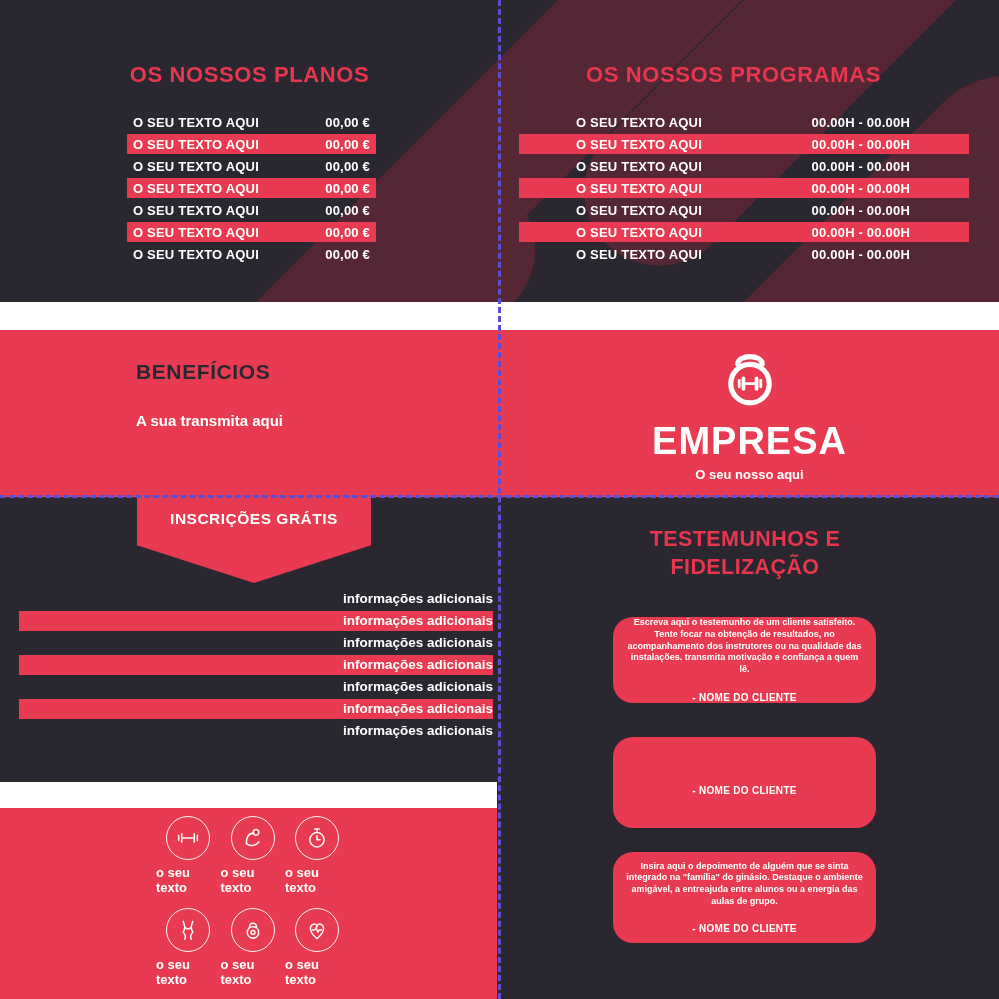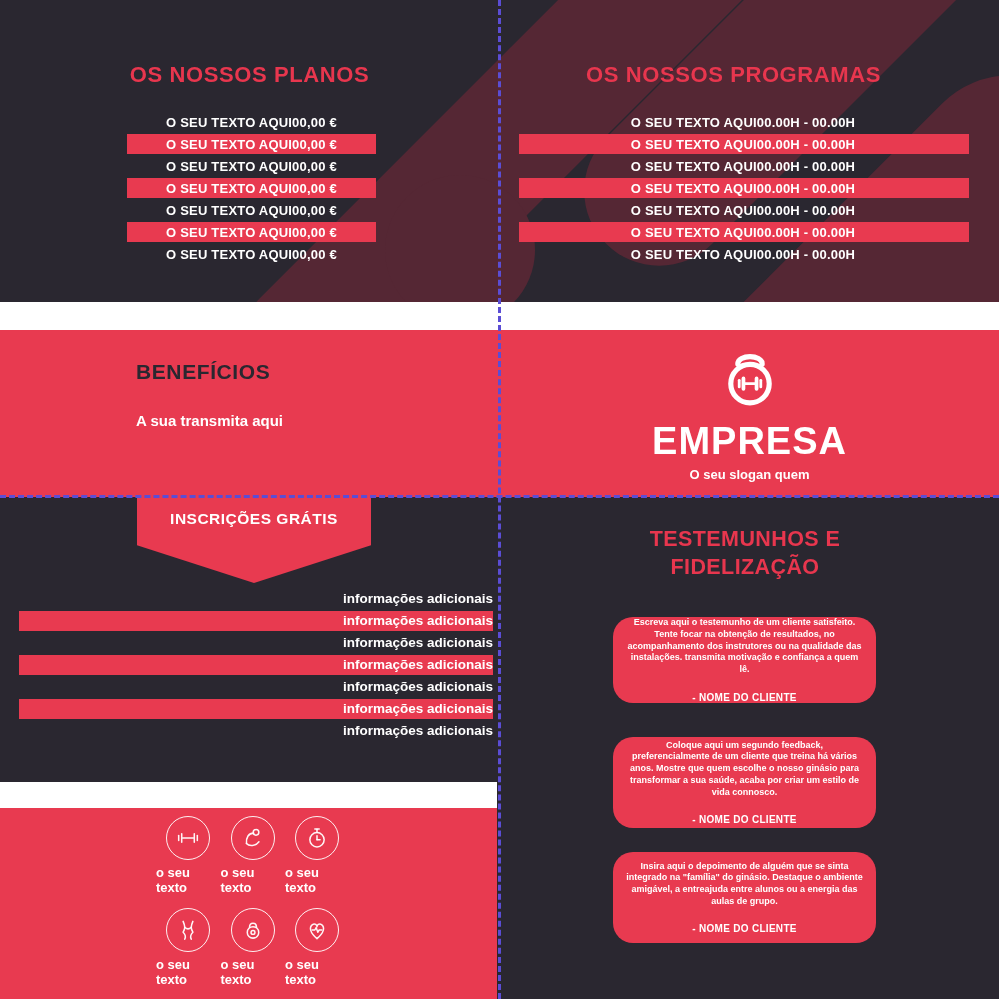--- a/index.html
+++ b/index.html
@@ -16,21 +16,21 @@
   .blob-circle{left:385px;top:175px;width:150px;height:150px;border-radius:50%;}
 
   
   .panel-title{position:absolute;width:499px;text-align:center;color:#e8364e;
                font-weight:bold;font-size:22px;letter-spacing:.6px;z-index:5;}
   .title-plans{left:0;top:62px;}
   .title-programs{left:484px;top:62px;}
   .table{position:absolute;z-index:5;}
   .plans-table{left:127px;top:112px;width:249px;}
   .programs-table{left:519px;top:112px;width:450px;}
-  .t-row{display:flex;justify-content:center;align-items:center;height:20px;
+  .t-row{display:flex;justify-content:space-between;align-items:center;height:20px;
          margin-bottom:2px;color:#fff;font-weight:bold;font-size:13px;letter-spacing:.2px;}
   .plans-table .t-row{padding:0 6px;}
   .programs-table .t-row{padding:0 59px 0 57px;}
   .t-row:nth-child(even){background:#e83a50;}
 
   
   .band-white1{position:absolute;left:0;top:302px;width:999px;height:28px;background:#fff;}
   .band-mid{position:absolute;left:0;top:330px;width:999px;height:167px;background:#e83a50;}
   .benefits-title{position:absolute;left:136px;top:360px;color:#2a2730;font-weight:bold;
                   font-size:21px;letter-spacing:.6px;z-index:6;}
@@ -170,21 +170,21 @@
       <circle cx="30" cy="38" r="20.5" stroke="#fff" stroke-width="5.5" fill="none"></circle>
       <g stroke="#fff" fill="none" stroke-linecap="round">
         <line x1="23" y1="38" x2="37" y2="38" stroke-width="3"></line>
         <line x1="23" y1="32.5" x2="23" y2="43.5" stroke-width="4"></line>
         <line x1="37" y1="32.5" x2="37" y2="43.5" stroke-width="4"></line>
         <line x1="18.5" y1="34.5" x2="18.5" y2="41.5" stroke-width="3"></line>
         <line x1="41.5" y1="34.5" x2="41.5" y2="41.5" stroke-width="3"></line>
       </g>
     </svg>
     <div class="brand-name">EMPRESA</div>
-    <div class="brand-slogan">O seu slogan quem</div>
+    <div class="brand-slogan">O seu nosso aqui</div>
   </div>
 
   <div class="ribbon">
     <span>INSCRIÇÕES GRÁTIS</span>
   </div>
   <div class="info-list">
 
   <div class="info-row">informações adicionais</div>
       <div class="info-row">informações adicionais</div>
       <div class="info-row">informações adicionais</div>
@@ -263,21 +263,20 @@
     </div>
   </div>
 
   <div class="testi-title">TESTEMUNHOS E FIDELIZAÇÃO</div>
 
   <div class="card card-1">
     <p>Escreva aqui o testemunho de um cliente satisfeito. Tente focar na obtenção de resultados, no acompanhamento dos instrutores ou na qualidade das instalações. transmita motivação e confiança a quem lê.</p>
     <div class="author">- NOME DO CLIENTE</div>
   </div>
   <div class="card card-2">
-    <p>Coloque aqui um segundo feedback, preferencialmente de um cliente que treina há vários anos. Mostre que quem escolhe o nosso ginásio para transformar a sua saúde, acaba por criar um estilo de vida connosco.</p>
     <div class="author">- NOME DO CLIENTE</div>
   </div>
   <div class="card card-3">
     <p>Insira aqui o depoimento de alguém que se sinta integrado na "família" do ginásio. Destaque o ambiente amigável, a entreajuda entre alunos ou a energia das aulas de grupo.</p>
     <div class="author">- NOME DO CLIENTE</div>
   </div>
 
   <div class="fold-v"></div>
   <div class="fold-h"></div>
 

